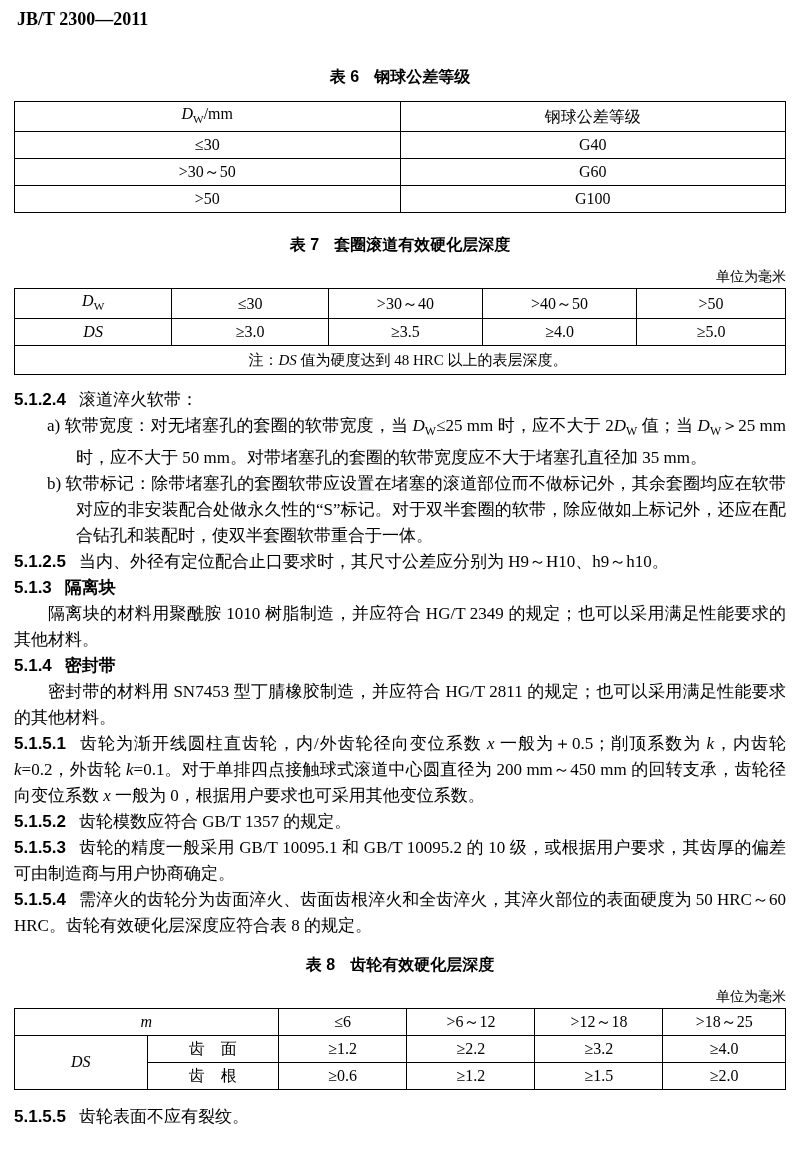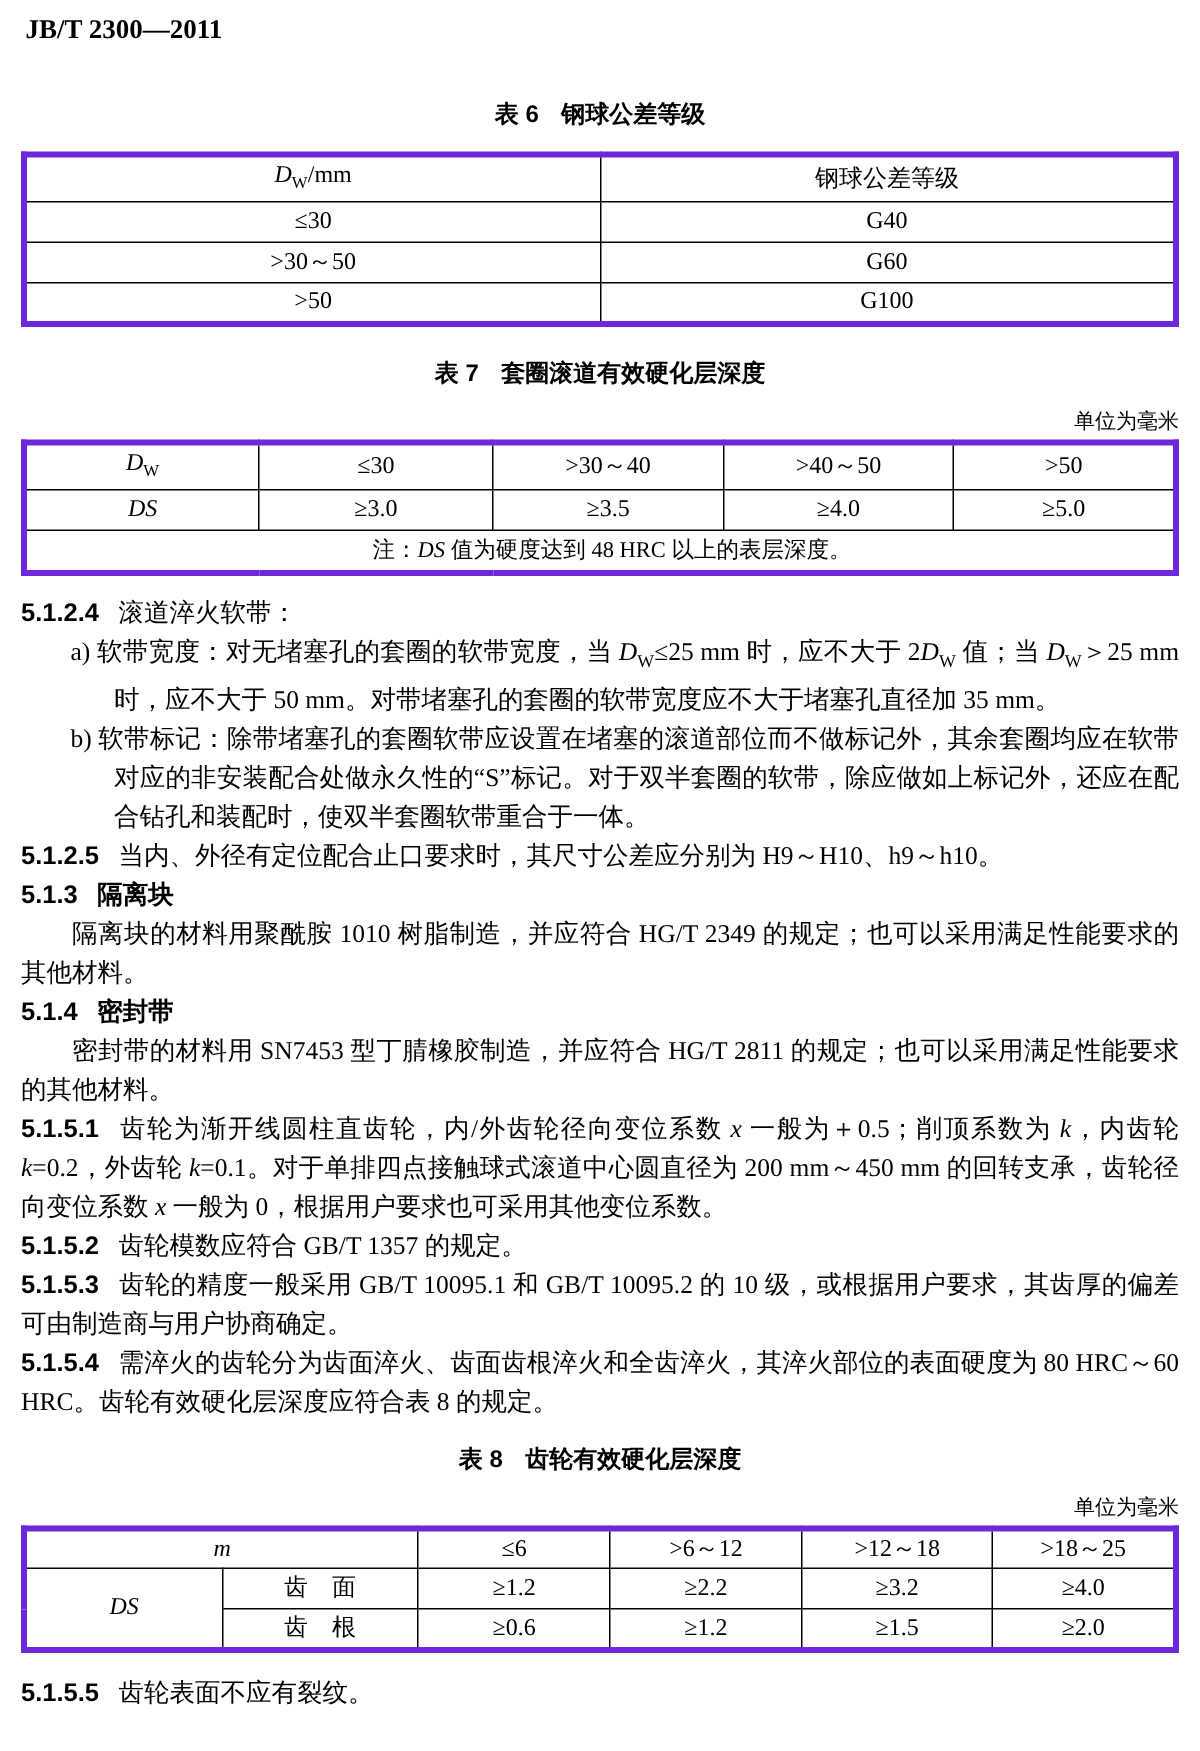--- a/index.html
+++ b/index.html
@@ -28,21 +28,21 @@
   .cap7 { margin-top: 21px; }
   .cap8 { margin-top: 15px; }
 
   .unit {
     text-align: right; font-size: 14px; line-height: 17px;
     margin-top: 13px; margin-bottom: 3px;
   }
 
   table {
     border-collapse: collapse; width: 100%;
-    table-layout: fixed; border: 4px solid #6d28d9;
+    table-layout: fixed; border: 1px solid #6d28d9;
   }
   .t6 { margin-top: 14px; }
   th, td {
     border: 1px solid #000; text-align: center; vertical-align: middle;
     font-size: 16px; font-weight: normal; padding: 2px 4px; height: 27px;
     line-height: 20px;
   }
   td.note-cell {
     text-align: center; font-size: 15px; padding-left: 20px; height: 29px;
   }
@@ -134,21 +134,21 @@
     <p class="list-item">a) 软带宽度：对无堵塞孔的套圈的软带宽度，当 <i>D</i><sub>W</sub>≤25 mm 时，应不大于 2<i>D</i><sub>W</sub> 值；当 <i>D</i><sub>W</sub>＞25 mm 时，应不大于 50 mm。对带堵塞孔的套圈的软带宽度应不大于堵塞孔直径加 35 mm。</p>
     <p class="list-item">b) 软带标记：除带堵塞孔的套圈软带应设置在堵塞的滚道部位而不做标记外，其余套圈均应在软带对应的非安装配合处做永久性的“S”标记。对于双半套圈的软带，除应做如上标记外，还应在配合钻孔和装配时，使双半套圈软带重合于一体。</p>
     <p class="clause"><b class="cnum">5.1.2.5</b><span>当内、外径有定位配合止口要求时，其尺寸公差应分别为 H9～H10、h9～h10。</span></p>
     <p class="heading"><b class="cnum">5.1.3</b><span class="htext">隔离块</span></p>
     <p class="ipara">隔离块的材料用聚酰胺 1010 树脂制造，并应符合 HG/T 2349 的规定；也可以采用满足性能要求的其他材料。</p>
     <p class="heading"><b class="cnum">5.1.4</b><span class="htext">密封带</span></p>
     <p class="ipara">密封带的材料用 SN7453 型丁腈橡胶制造，并应符合 HG/T 2811 的规定；也可以采用满足性能要求的其他材料。</p>
     <p class="clause"><b class="cnum">5.1.5.1</b><span>齿轮为渐开线圆柱直齿轮，内/外齿轮径向变位系数 <i>x</i> 一般为＋0.5；削顶系数为 <i>k</i>，内齿轮 <i>k</i>=0.2，外齿轮 <i>k</i>=0.1。对于单排四点接触球式滚道中心圆直径为 200 mm～450 mm 的回转支承，齿轮径向变位系数 <i>x</i> 一般为 0，根据用户要求也可采用其他变位系数。</span></p>
     <p class="clause"><b class="cnum">5.1.5.2</b><span>齿轮模数应符合 GB/T 1357 的规定。</span></p>
     <p class="clause"><b class="cnum">5.1.5.3</b><span>齿轮的精度一般采用 GB/T 10095.1 和 GB/T 10095.2 的 10 级，或根据用户要求，其齿厚的偏差可由制造商与用户协商确定。</span></p>
-    <p class="clause"><b class="cnum">5.1.5.4</b><span>需淬火的齿轮分为齿面淬火、齿面齿根淬火和全齿淬火，其淬火部位的表面硬度为 80 HRC～60 HRC。齿轮有效硬化层深度应符合表 8 的规定。</span></p>
+    <p class="clause"><b class="cnum">5.1.5.4</b><span>需淬火的齿轮分为齿面淬火、齿面齿根淬火和全齿淬火，其淬火部位的表面硬度为 50 HRC～60 HRC。齿轮有效硬化层深度应符合表 8 的规定。</span></p>
   </div>
 
   <div class="tcap cap8">
     <span>表 8</span><span class="cap-title">齿轮有效硬化层深度</span>
   </div>
   <div class="unit">单位为毫米</div>
   <table>
     <colgroup>
         <col style="width:17.2%">
         <col style="width:17%">

